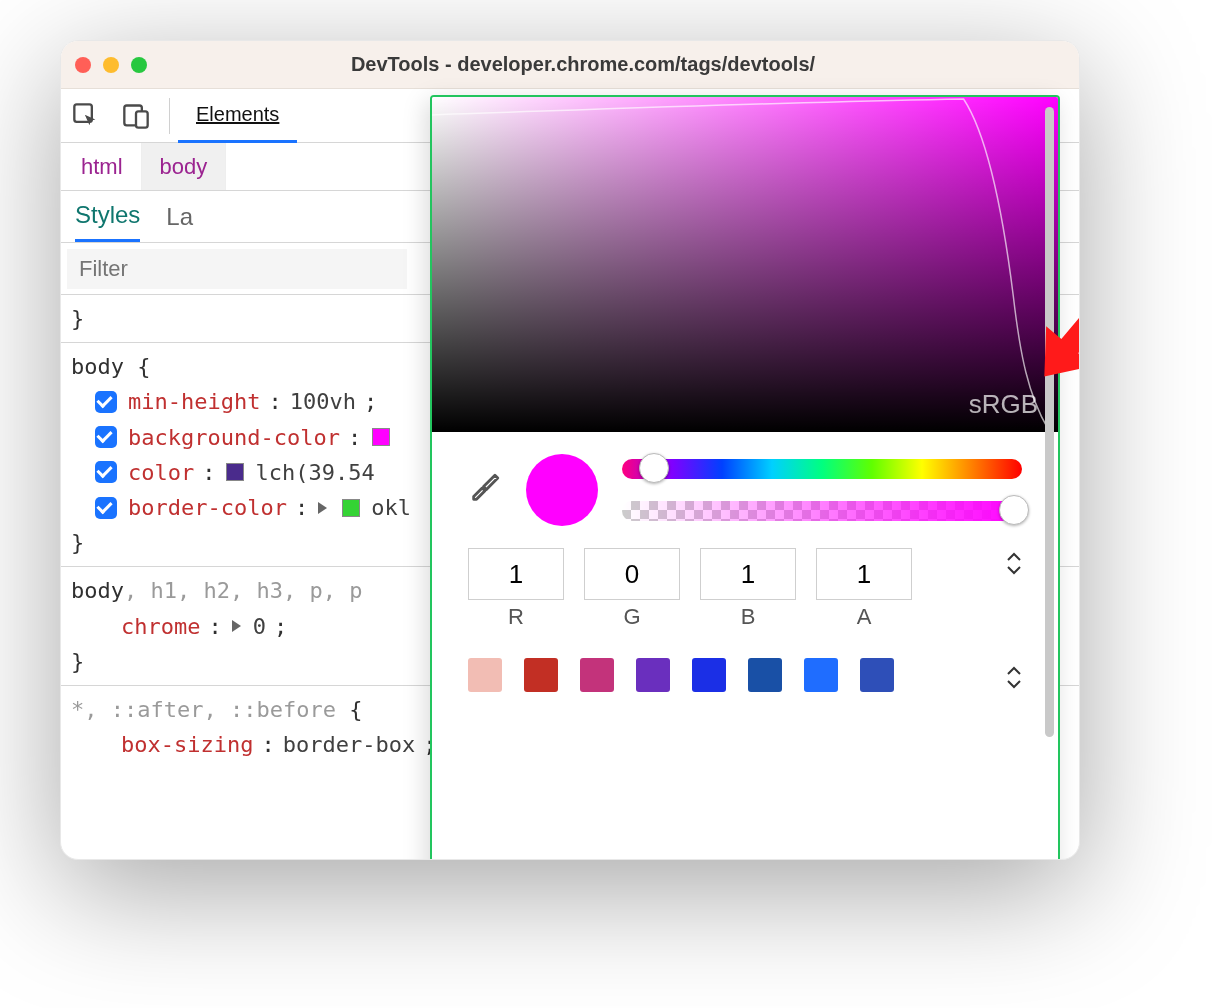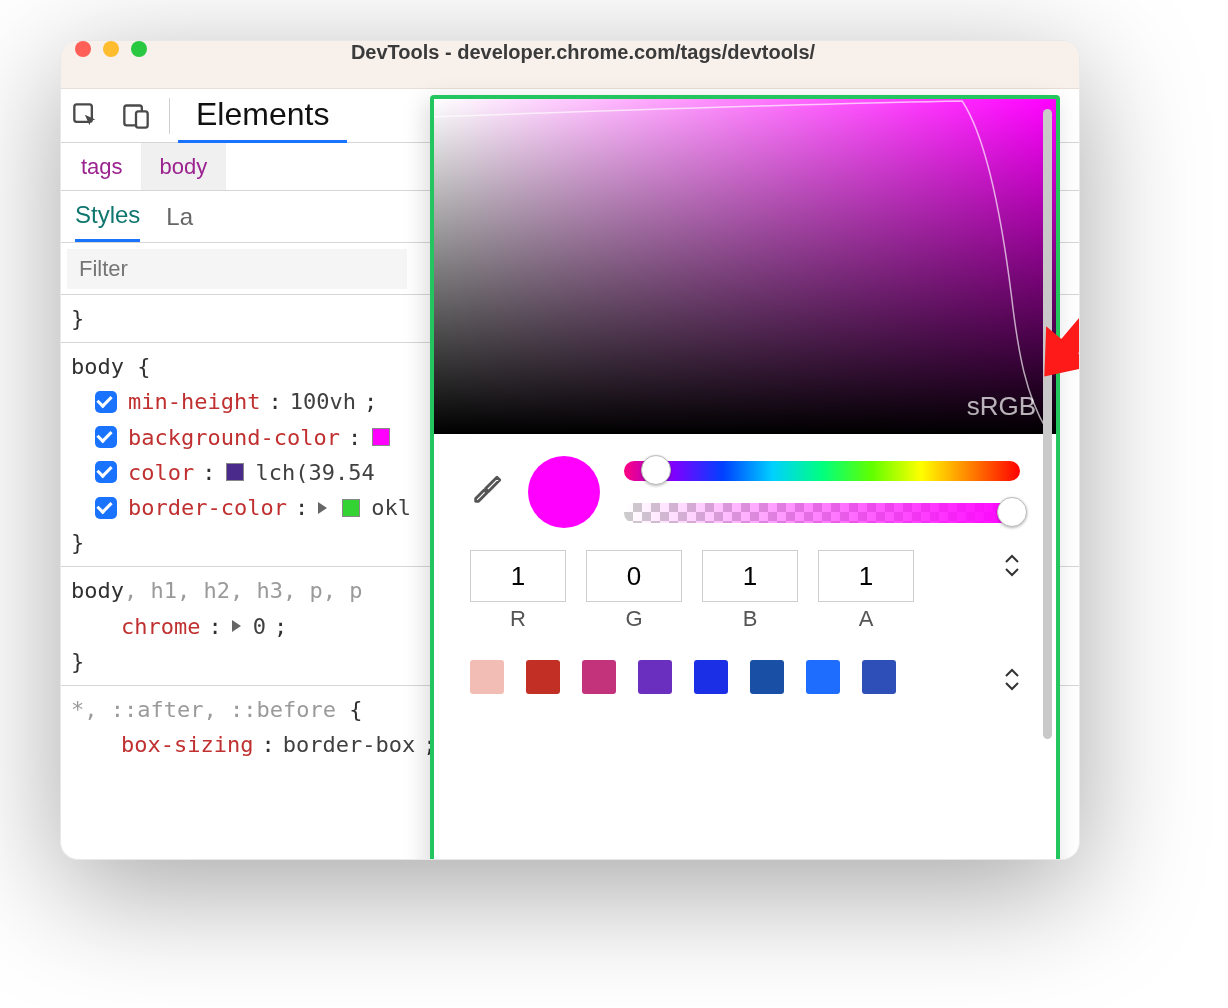--- a/index.html
+++ b/index.html
@@ -31,20 +31,21 @@
     background:#fff;
     border-radius:18px;
     overflow:hidden;
     position:relative;
     border:1px solid #e8e8e8;
   }
 
   
   .titlebar{
     display:flex;
+    align-items:center;
     height:48px;
     background:#f7f0eb;
     padding:0 14px;
     gap:24px;
     border-bottom:1px solid #e6dfd8;
   }
   .traffic{display:flex;gap:12px;}
   .tl{width:16px;height:16px;border-radius:50%;}
   .tl.red{background:#ff5f57;}
   .tl.yel{background:#febc2e;}
@@ -73,22 +74,23 @@
     align-items:center;
     justify-content:center;
     color:#4a4a4a;
   }
   .vdiv{width:1px;height:36px;background:#d0d0d0;margin:0 8px;}
   .tab{
     height:54px;
     display:flex;
     align-items:center;
     padding:8px 18px;
-    font-size:32px;
+    font-size:20px;
     color:var(--text);
+    text-decoration:underline;
   }
   .tab.active{
     color:#111;
     border-bottom:3px solid var(--blue);
     font-weight:500;
   }
 
   
   .crumbs{
     display:flex;
@@ -189,21 +191,21 @@
   .punct{color:#303030;}
 
   
   .picker{
     position:absolute;
     top:54px;
     left:369px;
     width:630px;
     height:892px;
     background:#fff;
-    border:4px solid #22c55e;
+    border:2px solid #22c55e;
     border-radius:4px;
     box-shadow:-4px 6px 24px rgba(0,0,0,.15);
     overflow:hidden;
     z-index:5;
   }
   .spectrum{
     position:relative;
     width:100%;
     height:335px;
     background:
@@ -358,21 +360,21 @@
       <svg width="28" height="28" viewBox="0 0 24 24">
             <rect x="2" y="3" width="15" height="17" rx="2" fill="none" stroke="currentColor" stroke-width="2"></rect>
             <rect x="12" y="8" width="10" height="14" rx="2" fill="#fff" stroke="currentColor" stroke-width="2"></rect>
           </svg>
     </div>
     <div class="vdiv"></div>
     <div class="tab active">Elements</div>
   </div>
 
   <div class="crumbs">
-    <div class="crumb">tags</div>
+    <div class="crumb">html</div>
     <div class="crumb sel">body</div>
   </div>
 
   <div class="subtabs">
     <div class="subtab active">Styles</div>
     <div class="subtab">La</div>
   </div>
 
   <div class="filter">
     <input placeholder="Filter" style="">

